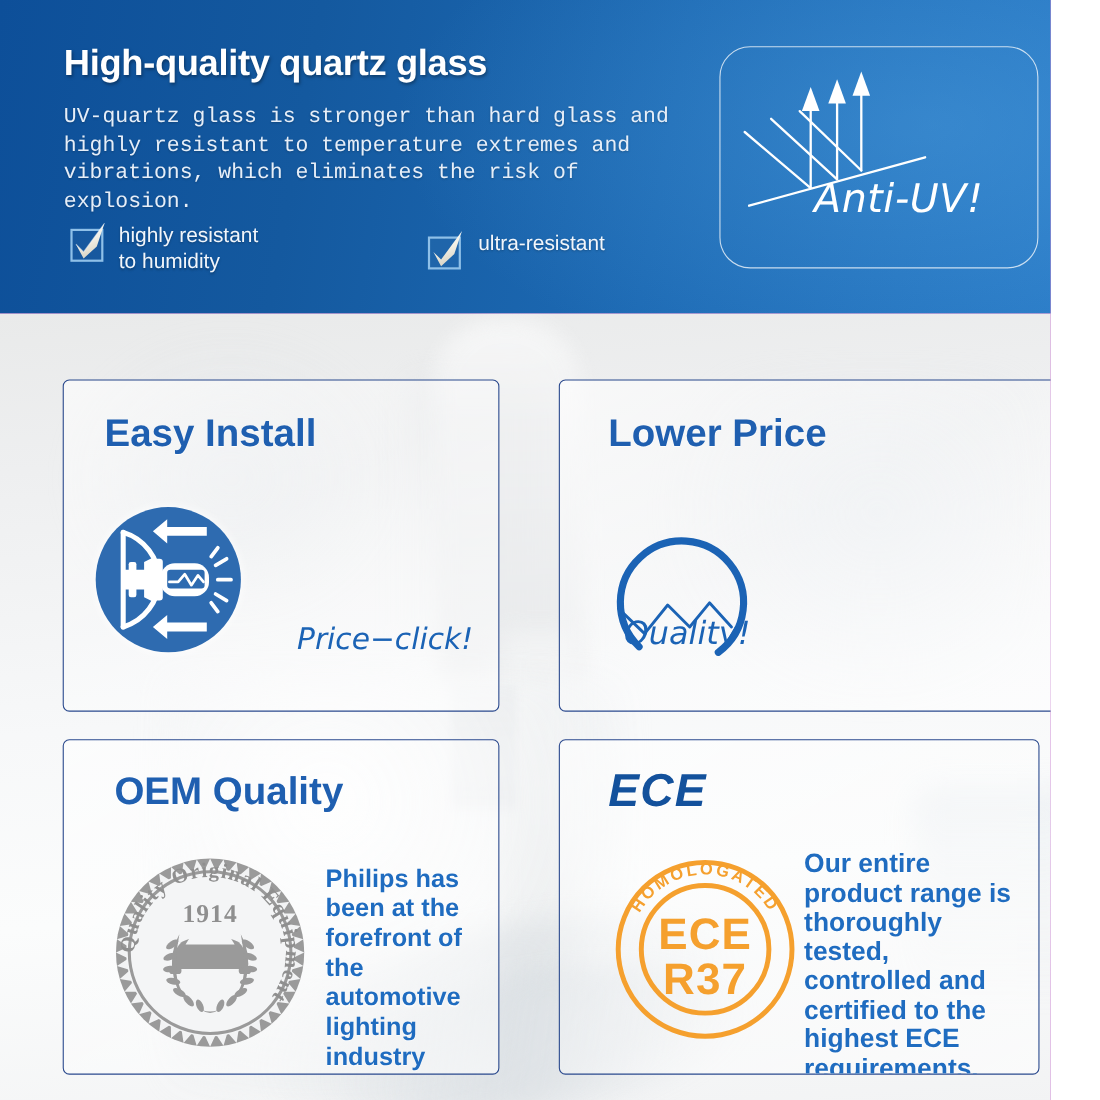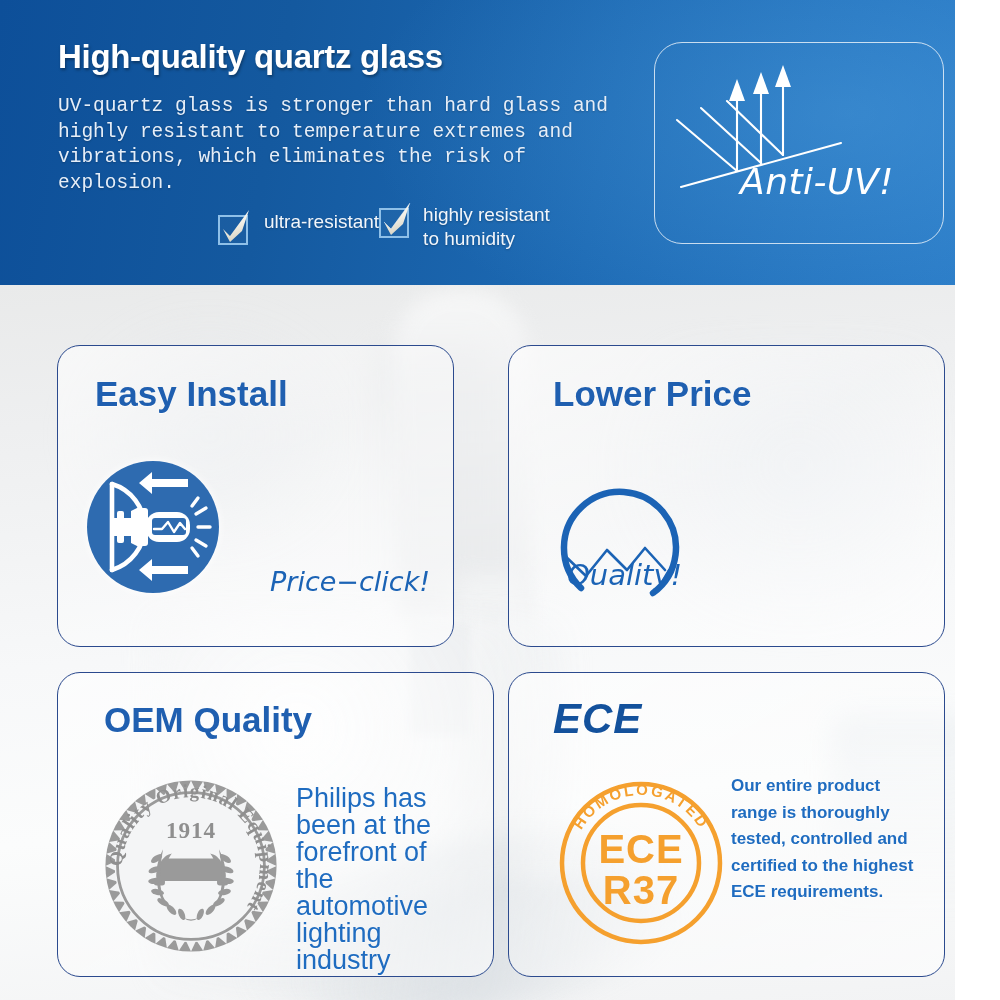--- a/index.html
+++ b/index.html
@@ -96,27 +96,27 @@
   .bs9{left:830px;top:430px;width:150px;height:200px;
        background:linear-gradient(180deg,rgba(222,228,233,.55),rgba(255,255,255,0));
        filter:blur(13px);opacity:.7;border-radius:20px;}
   .bs10{left:410px;top:340px;width:60px;height:110px;
        background:repeating-linear-gradient(180deg,#dfe2e5 0px,#dfe2e5 4px,#f6f7f8 4px,#f6f7f8 9px);
        filter:blur(4px);opacity:.75;}
 
   
   .card{
     position:absolute;
-    border:1.5px solid #2b4a8e;border-radius:23px;
+    border:1.5px solid #2b4a8e;border-radius:6px;
     background:linear-gradient(150deg,rgba(255,255,255,.62),rgba(255,255,255,.30) 45%,rgba(255,255,255,.58));
     overflow:hidden;
   }
   .c-easy {left:57px; top:345px; width:395px;height:300px;}
-  .c-price{left:508px;top:345px;width:435px;height:300px;}
-  .c-oem  {left:57px; top:672px; width:395px;height:303px;padding-left:40px;}
+  .c-price{left:508px;top:345px;width:435px;height:300px;padding-left:23px;}
+  .c-oem  {left:57px; top:672px; width:395px;height:303px;}
   .c-ece  {left:508px;top:672px;width:435px;height:303px;}
 
   .card-title{
     position:absolute;font-weight:bold;color:#1f5fb0;
     text-shadow:0 1px 1px rgba(255,255,255,.8);white-space:nowrap;
   }
   .t-easy {left:37px;top:28px;font-size:35px;}
   .t-price{left:44px;top:28px;font-size:35px;}
   .t-oem  {left:46px;top:27px;font-size:35px;}
   .t-ece  {left:44px;top:22px;font-size:42px;font-style:italic;color:#13519c;letter-spacing:1px;}
@@ -138,72 +138,72 @@
     position:absolute;left:58px;top:212px;
     font-size:29px;font-style:italic;color:#1b63b5;white-space:nowrap;
     font-family:"DejaVu Sans","Liberation Sans",sans-serif;
   }
 
   
   .oem-seal{position:absolute;left:40px;top:100px;width:186px;height:186px;}
   .oem-seal svg{width:186px;height:186px;display:block;}
   .oem-text{
     position:absolute;left:238px;top:112px;width:160px;
-    font-size:27px;line-height:27px;font-weight:normal;color:#1f6cc0;
+    font-size:23px;line-height:27px;font-weight:bold;color:#1f6cc0;
     text-shadow:0 1px 1px rgba(255,255,255,.7);
   }
 
   
   .ece-stamp{position:absolute;left:40px;top:98px;width:184px;height:184px;}
   .ece-stamp svg{width:184px;height:184px;display:block;}
   .ece-text{
     position:absolute;left:222px;top:100px;width:200px;
-    font-size:17px;line-height:26.5px;font-weight:bold;color:#1f6cc0;
+    font-size:24px;line-height:26.5px;font-weight:bold;color:#1f6cc0;
     text-shadow:0 1px 1px rgba(255,255,255,.7);
   }
 </style>
 </head>
 <body>
 
 <div class="page">
 
   <div class="header">
 
     <div class="hdr-title">High-quality quartz glass</div>
     <div class="hdr-body">UV-quartz glass is stronger than hard glass and highly resistant to temperature extremes and vibrations, which eliminates the risk of explosion.</div>
 
     <div class="checks">
-
-      <div class="chk second">
-        <span class="chkbox">
-          <span class="box"></span>
-          <svg viewBox="0 0 44 44">
-            <path d="M8 27 L15 34 L34 8 L27 29 L15 40 Z" fill="url(#ckg)"></path>
-          </svg>
-        </span>
-        <span class="chk-label">ultra-resistant</span>
-      </div>
 
       <div class="chk">
         <span class="chkbox">
           <span class="box"></span>
           <svg viewBox="0 0 44 44">
             <defs>
               <linearGradient id="ckg" x1="0" y1="0" x2="0.3" y2="1">
                 <stop offset="0" stop-color="#ffffff"></stop>
                 <stop offset="0.55" stop-color="#f3f0e6"></stop>
                 <stop offset="1" stop-color="#d9d5c6"></stop>
               </linearGradient>
             </defs>
             <path d="M8 27 L15 34 L34 8 L27 29 L15 40 Z" fill="url(#ckg)"></path>
             <path d="M8 27 L15 34 L34 8" fill="none" stroke="#ffffff" stroke-width="1" opacity=".5"></path>
           </svg>
         </span>
         <span class="chk-label" style="white-space:pre-line">highly resistant
 to humidity</span>
+      </div>
+
+      <div class="chk second">
+        <span class="chkbox">
+          <span class="box"></span>
+          <svg viewBox="0 0 44 44">
+            <path d="M8 27 L15 34 L34 8 L27 29 L15 40 Z" fill="url(#ckg)"></path>
+          </svg>
+        </span>
+        <span class="chk-label">ultra-resistant</span>
       </div>
 
     </div>
 
     <div class="uv-panel">
       <svg viewBox="0 0 288 200">
         <g stroke="#ffffff" stroke-width="2.1" fill="none" stroke-linecap="round">
 
           <line x1="26" y1="144" x2="186" y2="100"></line>
 

